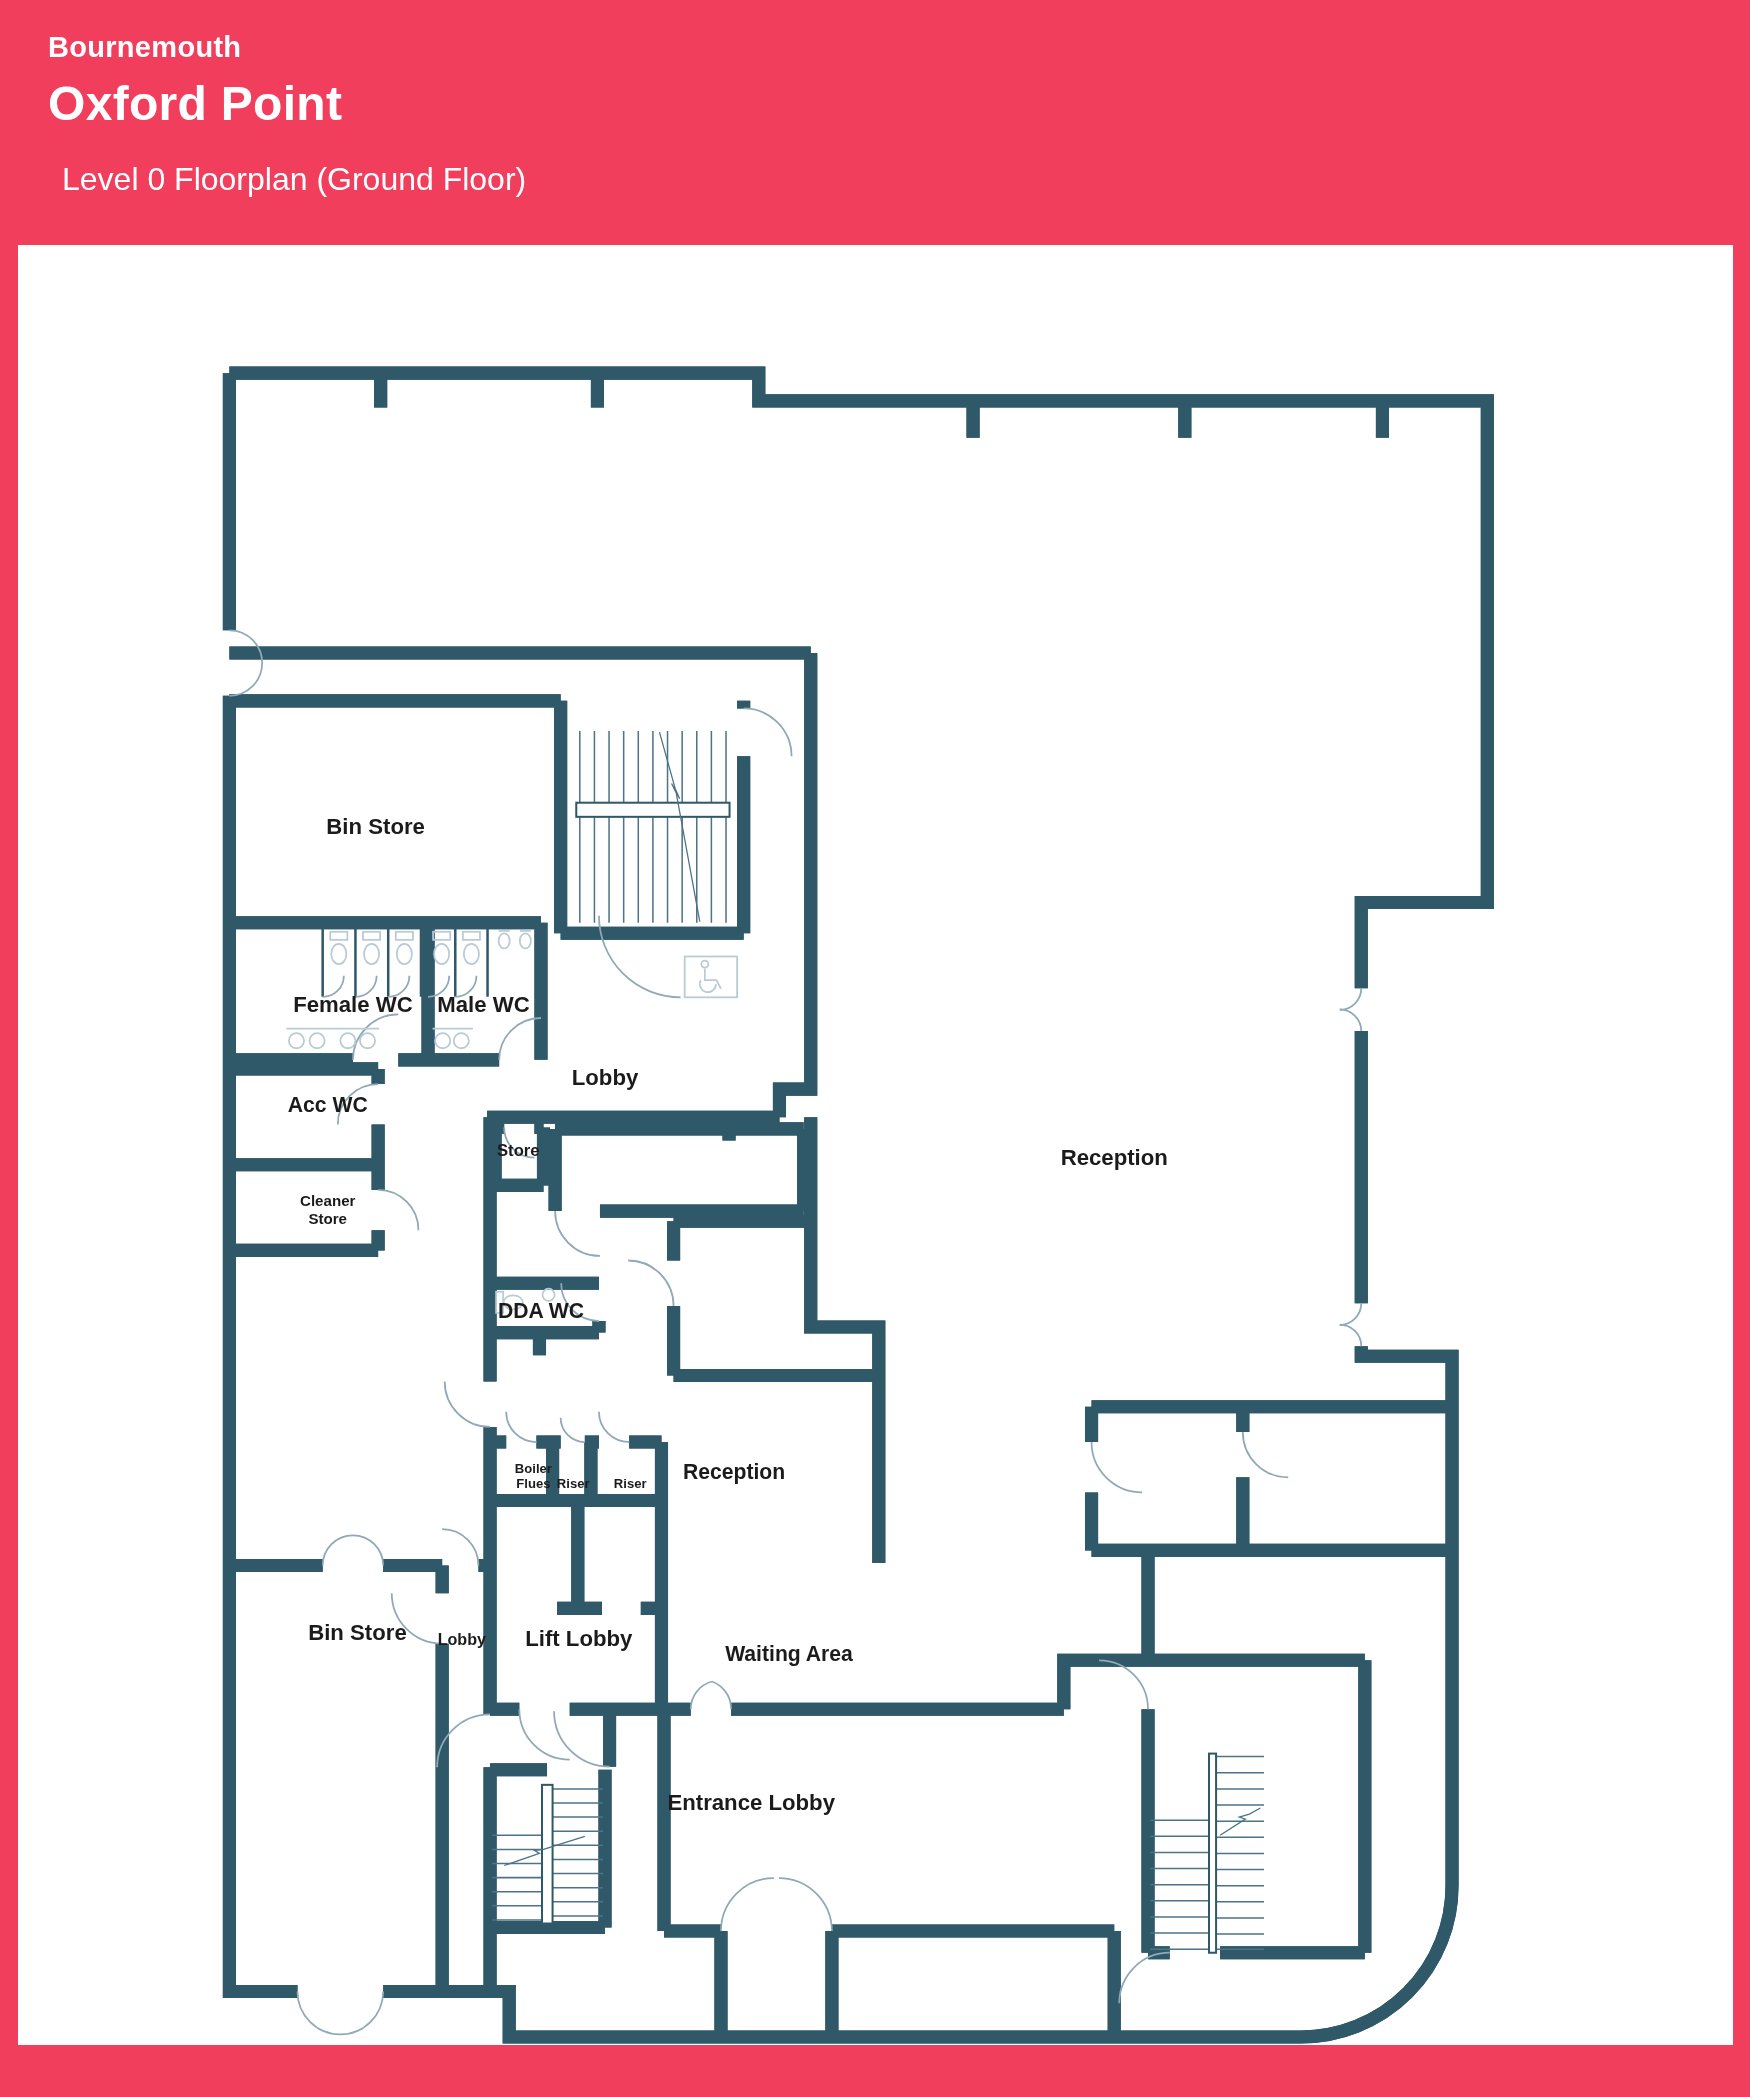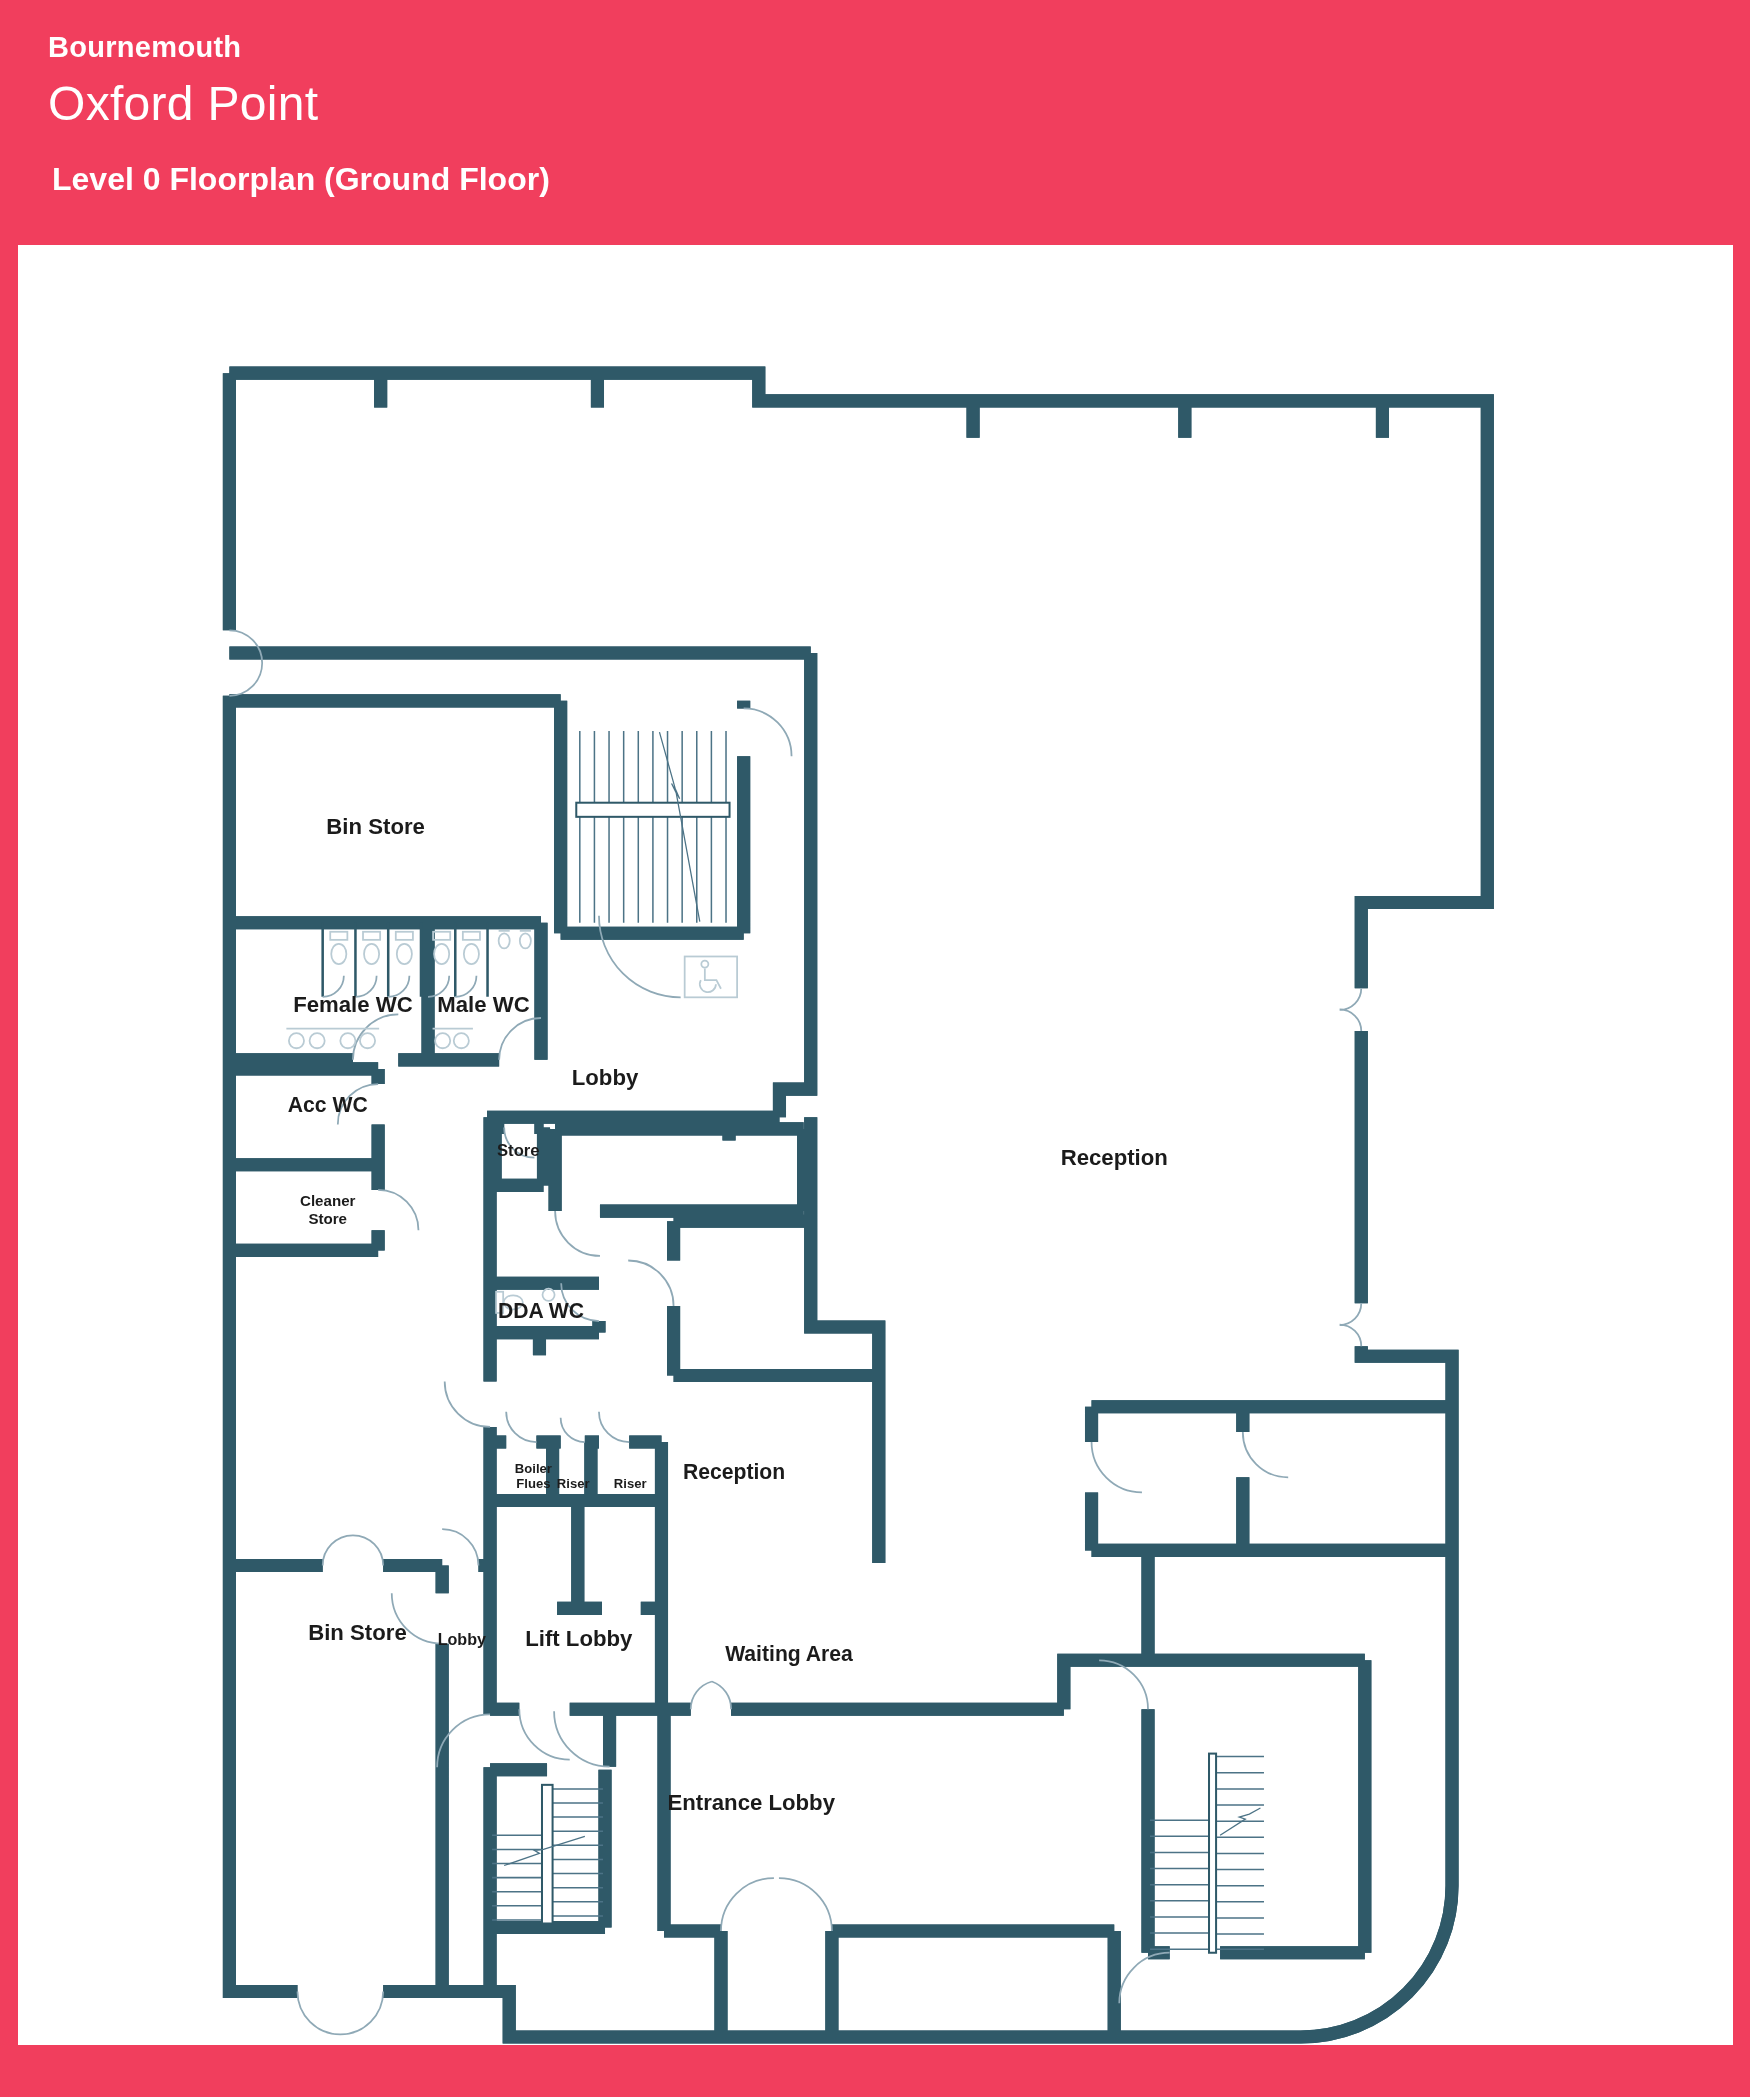--- a/index.html
+++ b/index.html
@@ -14,22 +14,22 @@
   }
   html,body{margin:0;padding:0;}
   body{
     width:1750px;height:2097px;position:relative;
     background:var(--c-pink);
     font-family:"Liberation Sans", sans-serif;
     overflow:hidden;
   }
   .hdr{position:absolute;left:48px;top:0;width:1654px;color:#ffffff;}
   .hdr-city{position:absolute;top:31px;left:0;font-size:29px;font-weight:700;letter-spacing:0.3px;}
-  .hdr-building{position:absolute;top:76px;left:0;font-size:48px;font-weight:400;letter-spacing:0.3px;}
-  .hdr-sub{position:absolute;top:161px;left:4px;font-size:32px;font-weight:700;}
+  .hdr-building{position:absolute;top:76px;left:0;font-size:48px;font-weight:700;letter-spacing:0.3px;}
+  .hdr-sub{position:absolute;top:161px;left:14px;font-size:32px;font-weight:400;}
   .canvas{
     position:absolute;left:17.7px;top:245px;width:1715px;height:1800px;
     background:var(--c-canvas);
   }
   svg.plan{position:absolute;left:0;top:0;width:1750px;height:2097px;}
   .wall-dark{fill:none;stroke:var(--c-wall);stroke-width:26;stroke-linecap:butt;stroke-linejoin:miter;}
   .wall-white{fill:none;stroke:#ffffff;stroke-width:18;stroke-linecap:butt;stroke-linejoin:miter;}
   .thin{fill:none;stroke:var(--c-wall);stroke-width:5;}
   .arc{fill:none;stroke:var(--c-arc);stroke-width:3.5;}
   .tread{fill:none;stroke:var(--c-tread);stroke-width:3;}

